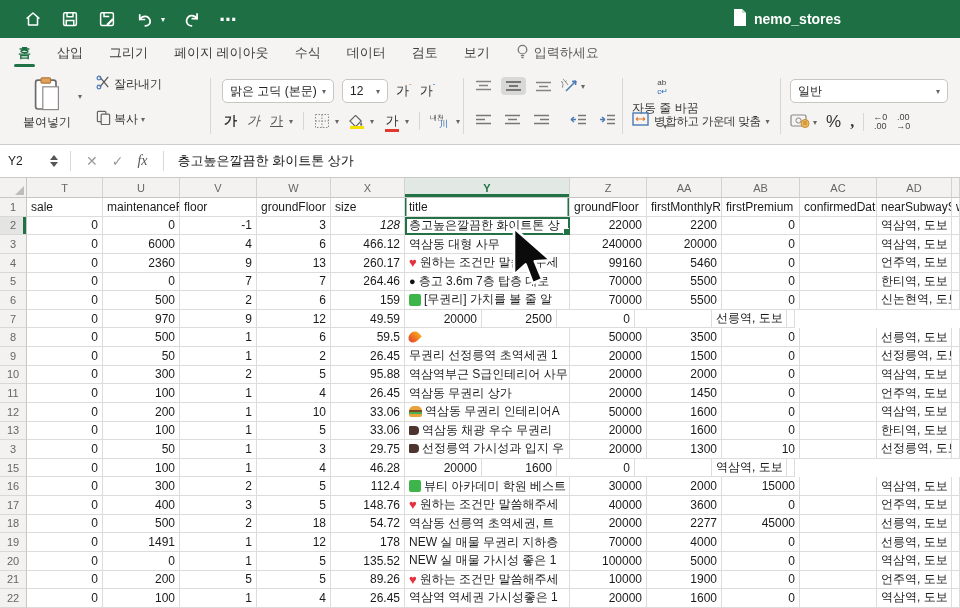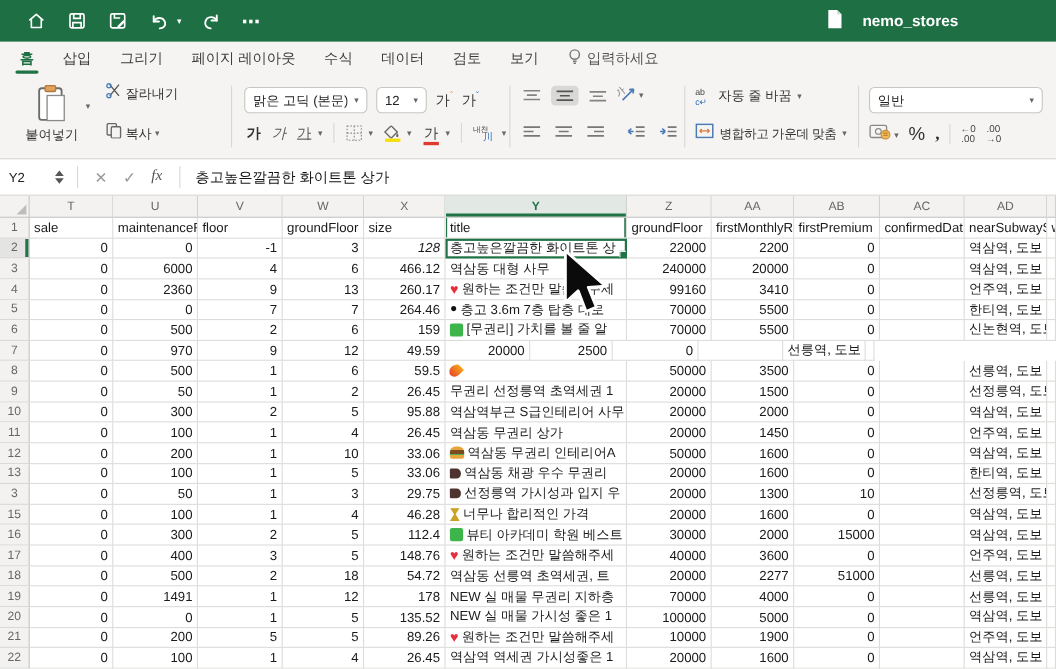--- a/index.html
+++ b/index.html
@@ -7,21 +7,21 @@
   .screen{position:relative;width:960px;height:608px;overflow:hidden;
     font-family:"Liberation Sans","DejaVu Sans",sans-serif;background:#fff;}
 
   
   .titlebar{position:absolute;left:0;top:0;width:960px;height:38px;background:#1E7044;}
   .qat{position:absolute;left:22px;top:0;height:38px;display:flex;align-items:center;gap:15px;color:#fff;}
   .qat .qbtn{display:flex;align-items:center;justify-content:center;width:22px;height:22px;
     font-size:17px;line-height:1;color:#fff;}
   .qat svg{display:block;}
   .chev{font-size:8px;color:#fff;margin-left:-9px;}
-  .doc-title{position:absolute;left:752px;top:0;height:38px;display:flex;align-items:center;gap:18px;
+  .doc-title{position:absolute;left:733px;top:0;height:38px;display:flex;align-items:center;gap:7px;
     color:#fff;font-weight:700;font-size:14px;}
 
   
   .tabbar{position:absolute;left:0;top:38px;width:960px;height:30px;background:#f5f4f2;
     display:flex;align-items:center;padding-left:18px;gap:26px;font-size:13px;color:#3c3c3c;}
   .tab{position:relative;height:30px;display:flex;align-items:center;cursor:default;white-space:nowrap;}
   .tab.active{color:#1E7044;font-weight:700;}
   .tab.active::after{content:"";position:absolute;left:-4px;right:-4px;bottom:1px;height:3px;background:#217346;border-radius:2px;}
   .tellme{display:flex;align-items:center;gap:5px;color:#555;}
 
@@ -317,21 +317,21 @@
             <svg width="17" height="12" viewBox="0 0 17 12">
               <path d="M8 1.5 H16 M8 5.5 H16 M8 9.5 H16" stroke="#777" stroke-width="1.5"></path>
               <path d="M1 5.5 L6 5.5 M6 5.5 l-3 -2.5 M6 5.5 l-3 2.5" stroke="#4a7bb5" stroke-width="1.4" fill="none"></path>
             </svg>
           </span>
       </div>
     </div>
     <div class="rsep" style="left:622px;"></div>
 
     <div class="rgroup" style="left:632px;width:146px;">
-      <div class="rrow" style="position:absolute;top:11px;left:0;gap:5px;">
+      <div class="rrow" style="position:absolute;top:11px;left:0;gap:5px;flex-direction:column;">
         <span class="wrapic"></span>
         <span class="rlabel">자동 줄 바꿈</span>
         <span class="dn">▾</span>
       </div>
       <div class="rrow" style="position:absolute;top:44px;left:0;gap:5px;">
         <span><svg width="17" height="14" viewBox="0 0 17 14" fill="none">
               <rect x="1" y="1" width="15" height="12" stroke="#4a7bb5" stroke-width="1.4"></rect>
               <path d="M4 7 H13 M4 7 l2 -1.6 M4 7 l2 1.6 M13 7 l-2 -1.6 M13 7 l-2 1.6" stroke="#e07b39" stroke-width="1.2"></path>
             </svg></span>
         <span class="rlabel" style="font-size:11.5px;letter-spacing:-0.3px;">병합하고 가운데 맞춤</span>
@@ -452,21 +452,21 @@
         <div class="g-cell num" style="width: 76px;">0</div>
         <div class="g-cell num" style="width: 77px;">2360</div>
         <div class="g-cell num" style="width: 77px;">9</div>
         <div class="g-cell num" style="width: 74px;">13</div>
         <div class="g-cell num" style="width: 74px;">260.17</div>
         <div class="g-cell txt" style="width: 165px;">
           <span class="ic ic-heart">♥</span>
           <span>원하는 조건만 말씀해주세</span>
         </div>
         <div class="g-cell num" style="width: 77px;">99160</div>
-        <div class="g-cell num" style="width: 75px;">3410</div>
+        <div class="g-cell num" style="width: 75px;">5460</div>
         <div class="g-cell num" style="width: 78px;">0</div>
         <div class="g-cell txt" style="width: 77px;"></div>
         <div class="g-cell txt" style="width: 75px;">언주역, 도보</div>
         <div class="g-cell sliver"></div>
       </div>
       <div class="g-row">
         <div class="g-rownum">5</div>
         <div class="g-cell num" style="width: 76px;">0</div>
         <div class="g-cell num" style="width: 77px;">0</div>
         <div class="g-cell num" style="width: 77px;">7</div>
@@ -637,24 +637,20 @@
         <div class="g-cell txt" style="width: 75px;">선정릉역, 도보</div>
         <div class="g-cell sliver"></div>
       </div>
       <div class="g-row">
         <div class="g-rownum">15</div>
         <div class="g-cell num" style="width: 76px;">0</div>
         <div class="g-cell num" style="width: 77px;">100</div>
         <div class="g-cell num" style="width: 77px;">1</div>
         <div class="g-cell num" style="width: 74px;">4</div>
         <div class="g-cell num" style="width: 74px;">46.28</div>
-        <div class="g-cell txt" style="width: 165px;">
-          <span class="ic ic-hourglass"></span>
-          <span> 너무나 합리적인 가격</span>
-        </div>
         <div class="g-cell num" style="width: 77px;">20000</div>
         <div class="g-cell num" style="width: 75px;">1600</div>
         <div class="g-cell num" style="width: 78px;">0</div>
         <div class="g-cell txt" style="width: 77px;"></div>
         <div class="g-cell txt" style="width: 75px;">역삼역, 도보</div>
         <div class="g-cell sliver"></div>
       </div>
       <div class="g-row">
         <div class="g-rownum">16</div>
         <div class="g-cell num" style="width: 76px;">0</div>
@@ -696,21 +692,21 @@
         <div class="g-cell num" style="width: 76px;">0</div>
         <div class="g-cell num" style="width: 77px;">500</div>
         <div class="g-cell num" style="width: 77px;">2</div>
         <div class="g-cell num" style="width: 74px;">18</div>
         <div class="g-cell num" style="width: 74px;">54.72</div>
         <div class="g-cell txt" style="width: 165px;">
           <span>역삼동 선릉역 초역세권, 트</span>
         </div>
         <div class="g-cell num" style="width: 77px;">20000</div>
         <div class="g-cell num" style="width: 75px;">2277</div>
-        <div class="g-cell num" style="width: 78px;">51000</div>
+        <div class="g-cell num" style="width: 78px;">45000</div>
         <div class="g-cell txt" style="width: 77px;"></div>
         <div class="g-cell txt" style="width: 75px;">선릉역, 도보</div>
         <div class="g-cell sliver"></div>
       </div>
       <div class="g-row">
         <div class="g-rownum">19</div>
         <div class="g-cell num" style="width: 76px;">0</div>
         <div class="g-cell num" style="width: 77px;">1491</div>
         <div class="g-cell num" style="width: 77px;">1</div>
         <div class="g-cell num" style="width: 74px;">12</div>

